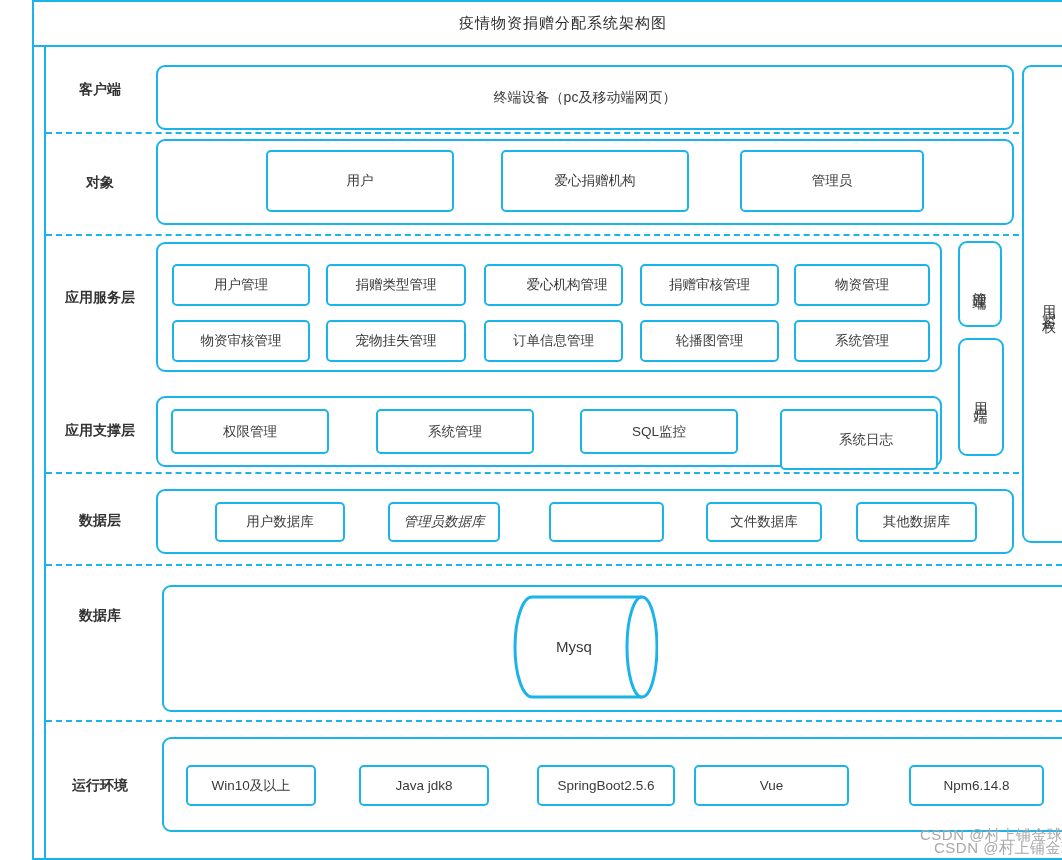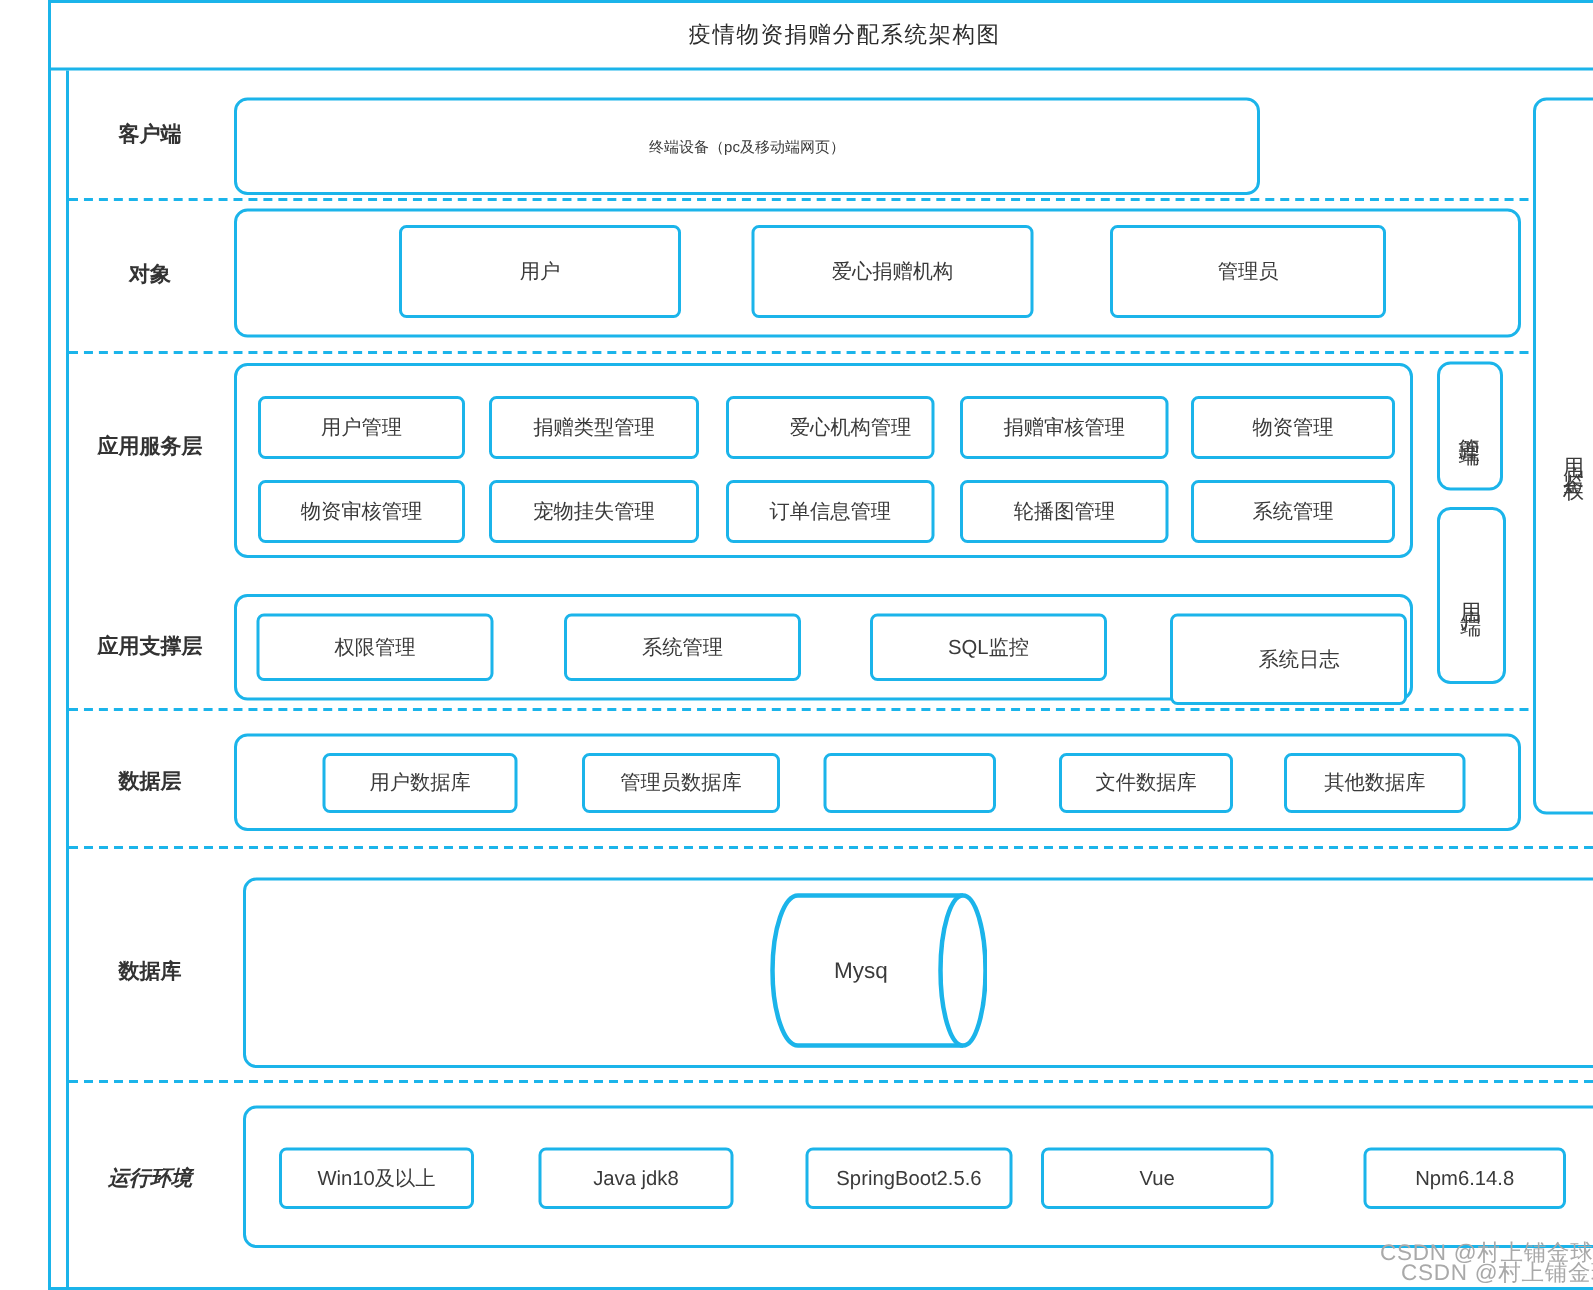--- a/index.html
+++ b/index.html
@@ -60,24 +60,24 @@
   <div class="dash" style="left:12px;top:232px;width:973px;"></div>
   <div class="dash" style="left:12px;top:470px;width:973px;"></div>
   <div class="dash" style="left:12px;top:562px;width:1046px;"></div>
   <div class="dash" style="left:12px;top:718px;width:1046px;"></div>
 
   <div class="lbl" style="top:79px;">客户端</div>
   <div class="lbl" style="top:172px;">对象</div>
   <div class="lbl" style="top:287px;">应用服务层</div>
   <div class="lbl" style="top:420px;">应用支撑层</div>
   <div class="lbl" style="top:510px;">数据层</div>
-  <div class="lbl" style="top:637px;">数据库</div>
-  <div class="lbl" style="top:775px;font-style:italic;">运行环境</div>
+  <div class="lbl" style="top:605px;">数据库</div>
+  <div class="lbl" style="top:775px;">运行环境</div>
 
-  <div class="box ctr" style="left:122px;top:63px;width:684px;height:65px;font-size:10px;">终端设备（pc及移动端网页）</div>
+  <div class="box ctr" style="left:122px;top:63px;width:858px;height:65px;font-size:14px;">终端设备（pc及移动端网页）</div>
 
   <div class="box vbox" style="left:988px;top:63px;width:55px;height:478px;">用户鉴权</div>
 
   <div class="box ctr" style="left:122px;top:137px;width:858px;height:86px;"></div>
   <div class="box" style="left:232px;top:148px;width:188px;height:62px;">用户</div>
   <div class="box" style="left:467px;top:148px;width:188px;height:62px;">爱心捐赠机构</div>
   <div class="box" style="left:706px;top:148px;width:184px;height:62px;">管理员</div>
 
   <div class="box ctr" style="left:122px;top:240px;width:786px;height:130px;"></div>
   <div class="box" style="left:138px;top:262px;width:138px;height:42px;">用户管理</div>
@@ -95,21 +95,21 @@
   <div class="box vbox" style="left:924px;top:336px;width:46px;height:118px;letter-spacing:4px;">用户端</div>
 
   <div class="box ctr" style="left:122px;top:394px;width:786px;height:71px;"></div>
   <div class="box" style="left:137px;top:407px;width:158px;height:45px;">权限管理</div>
   <div class="box" style="left:342px;top:407px;width:158px;height:45px;">系统管理</div>
   <div class="box" style="left:546px;top:407px;width:158px;height:45px;">SQL监控</div>
   <div class="box" style="left:746px;top:407px;width:158px;height:61px;padding-left:14px;">系统日志</div>
 
   <div class="box ctr" style="left:122px;top:487px;width:858px;height:65px;"></div>
   <div class="box" style="left:181px;top:500px;width:130px;height:40px;">用户数据库</div>
-  <div class="box" style="left:354px;top:500px;width:132px;height:40px;">管理员数据库</div>
+  <div class="box" style="left:354px;top:500px;width:112px;height:40px;font-style:italic;">管理员数据库</div>
   <div class="box" style="left:515px;top:500px;width:115px;height:40px;"></div>
   <div class="box" style="left:672px;top:500px;width:116px;height:40px;">文件数据库</div>
   <div class="box" style="left:822px;top:500px;width:121px;height:40px;">其他数据库</div>
 
   <div class="box ctr" style="left:128px;top:583px;width:918px;height:127px;"></div>
   <svg class="cyl" style="left:464px;top:591px;" width="160" height="108" viewBox="0 0 160 108">
     <path d="M144 4 L34 4 A17 50 0 0 0 34 104 L144 104" fill="#ffffff" stroke="#1bb4ea" stroke-width="3"></path>
     <ellipse cx="144" cy="54" rx="15" ry="50" fill="#ffffff" stroke="#1bb4ea" stroke-width="3"></ellipse>
     <text id="cyl-label" x="76" y="59" text-anchor="middle" font-size="15" fill="#3a3a3a" font-family="Liberation Sans, DejaVu Sans, sans-serif">Mysq</text>
   </svg>

